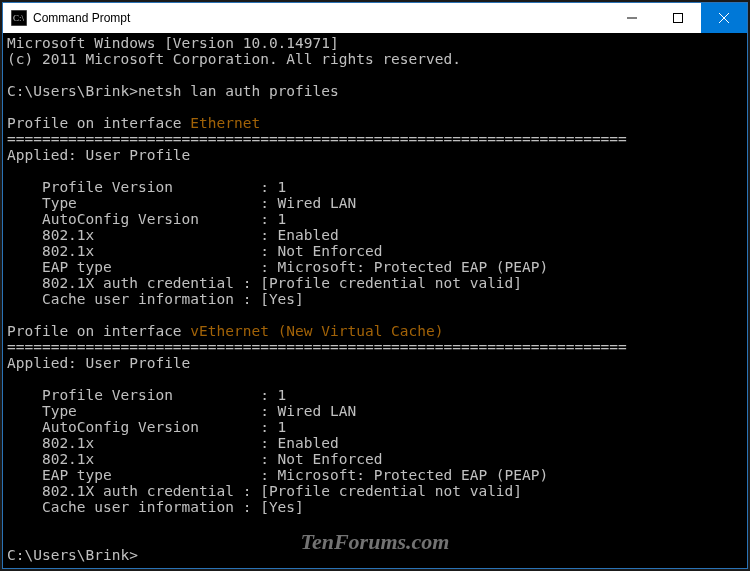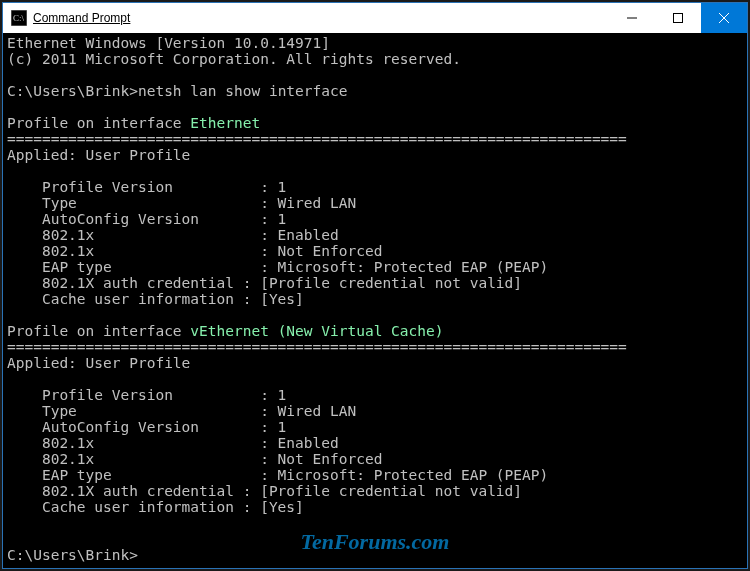--- a/index.html
+++ b/index.html
@@ -29,21 +29,21 @@
       font-size: 12px;
     }
     .titlebar .icon {
       width: 16px;
       height: 16px;
       margin-right: 6px;
       display: inline-flex;
       align-items: center;
       justify-content: center;
     }
-    .titlebar .title { flex: 1; text-decoration: underline; }
+    .titlebar .title { flex: 1; }
     .winbtns { display: flex; height: 100%; }
     .winbtn {
       width: 46px;
       display: flex;
       align-items: center;
       justify-content: center;
       color: #000;
     }
     .winbtn.close { background: #0078d7; color: #fff; }
     .terminal {
@@ -51,27 +51,27 @@
       background: #000;
       padding: 2px 4px;
       font-family: Consolas, "Lucida Console", monospace;
       font-size: 14.5px;
       line-height: 16px;
       color: #c0c0c0;
       white-space: pre;
       overflow: hidden;
       position: relative;
     }
-    .hl { color: #86efac; }
+    .hl { color: #a16207; }
     .watermark {
       position: absolute;
       left: 0; right: 0;
       bottom: 18px;
       text-align: center;
-      color: #0369a1;
+      color: #737373;
       font-family: Georgia, "Times New Roman", serif;
       font-style: italic;
       font-weight: bold;
       font-size: 22px;
       pointer-events: none;
     }
   </style>
 </head>
 <body>
 
@@ -97,24 +97,24 @@
       </div>
       <div class="winbtn close">
         <svg width="10" height="10">
           <line x1="0" y1="0" x2="10" y2="10" stroke="#fff" stroke-width="1"></line>
           <line x1="10" y1="0" x2="0" y2="10" stroke="#fff" stroke-width="1"></line>
         </svg>
       </div>
     </div>
   </div>
 
-  <div class="terminal"><span>Ethernet Windows [Version 10.0.14971]</span>
+  <div class="terminal"><span>Microsoft Windows [Version 10.0.14971]</span>
 <span>(c) 2011 Microsoft Corporation. All rights reserved.</span>
 
-<span>C:\Users\Brink&gt;</span><span>netsh lan show interface</span>
+<span>C:\Users\Brink&gt;</span><span>netsh lan auth profiles</span>
 
 <span>Profile on interface </span><span class="hl">Ethernet</span>
 <span>=======================================================================</span>
 <span>Applied: User Profile</span>
 
 <span>    Profile Version          : 1</span>
 <span>    Type                     : Wired LAN</span>
 <span>    AutoConfig Version       : 1</span>
 <span>    802.1x                   : Enabled</span>
 <span>    802.1x                   : Not Enforced</span>

